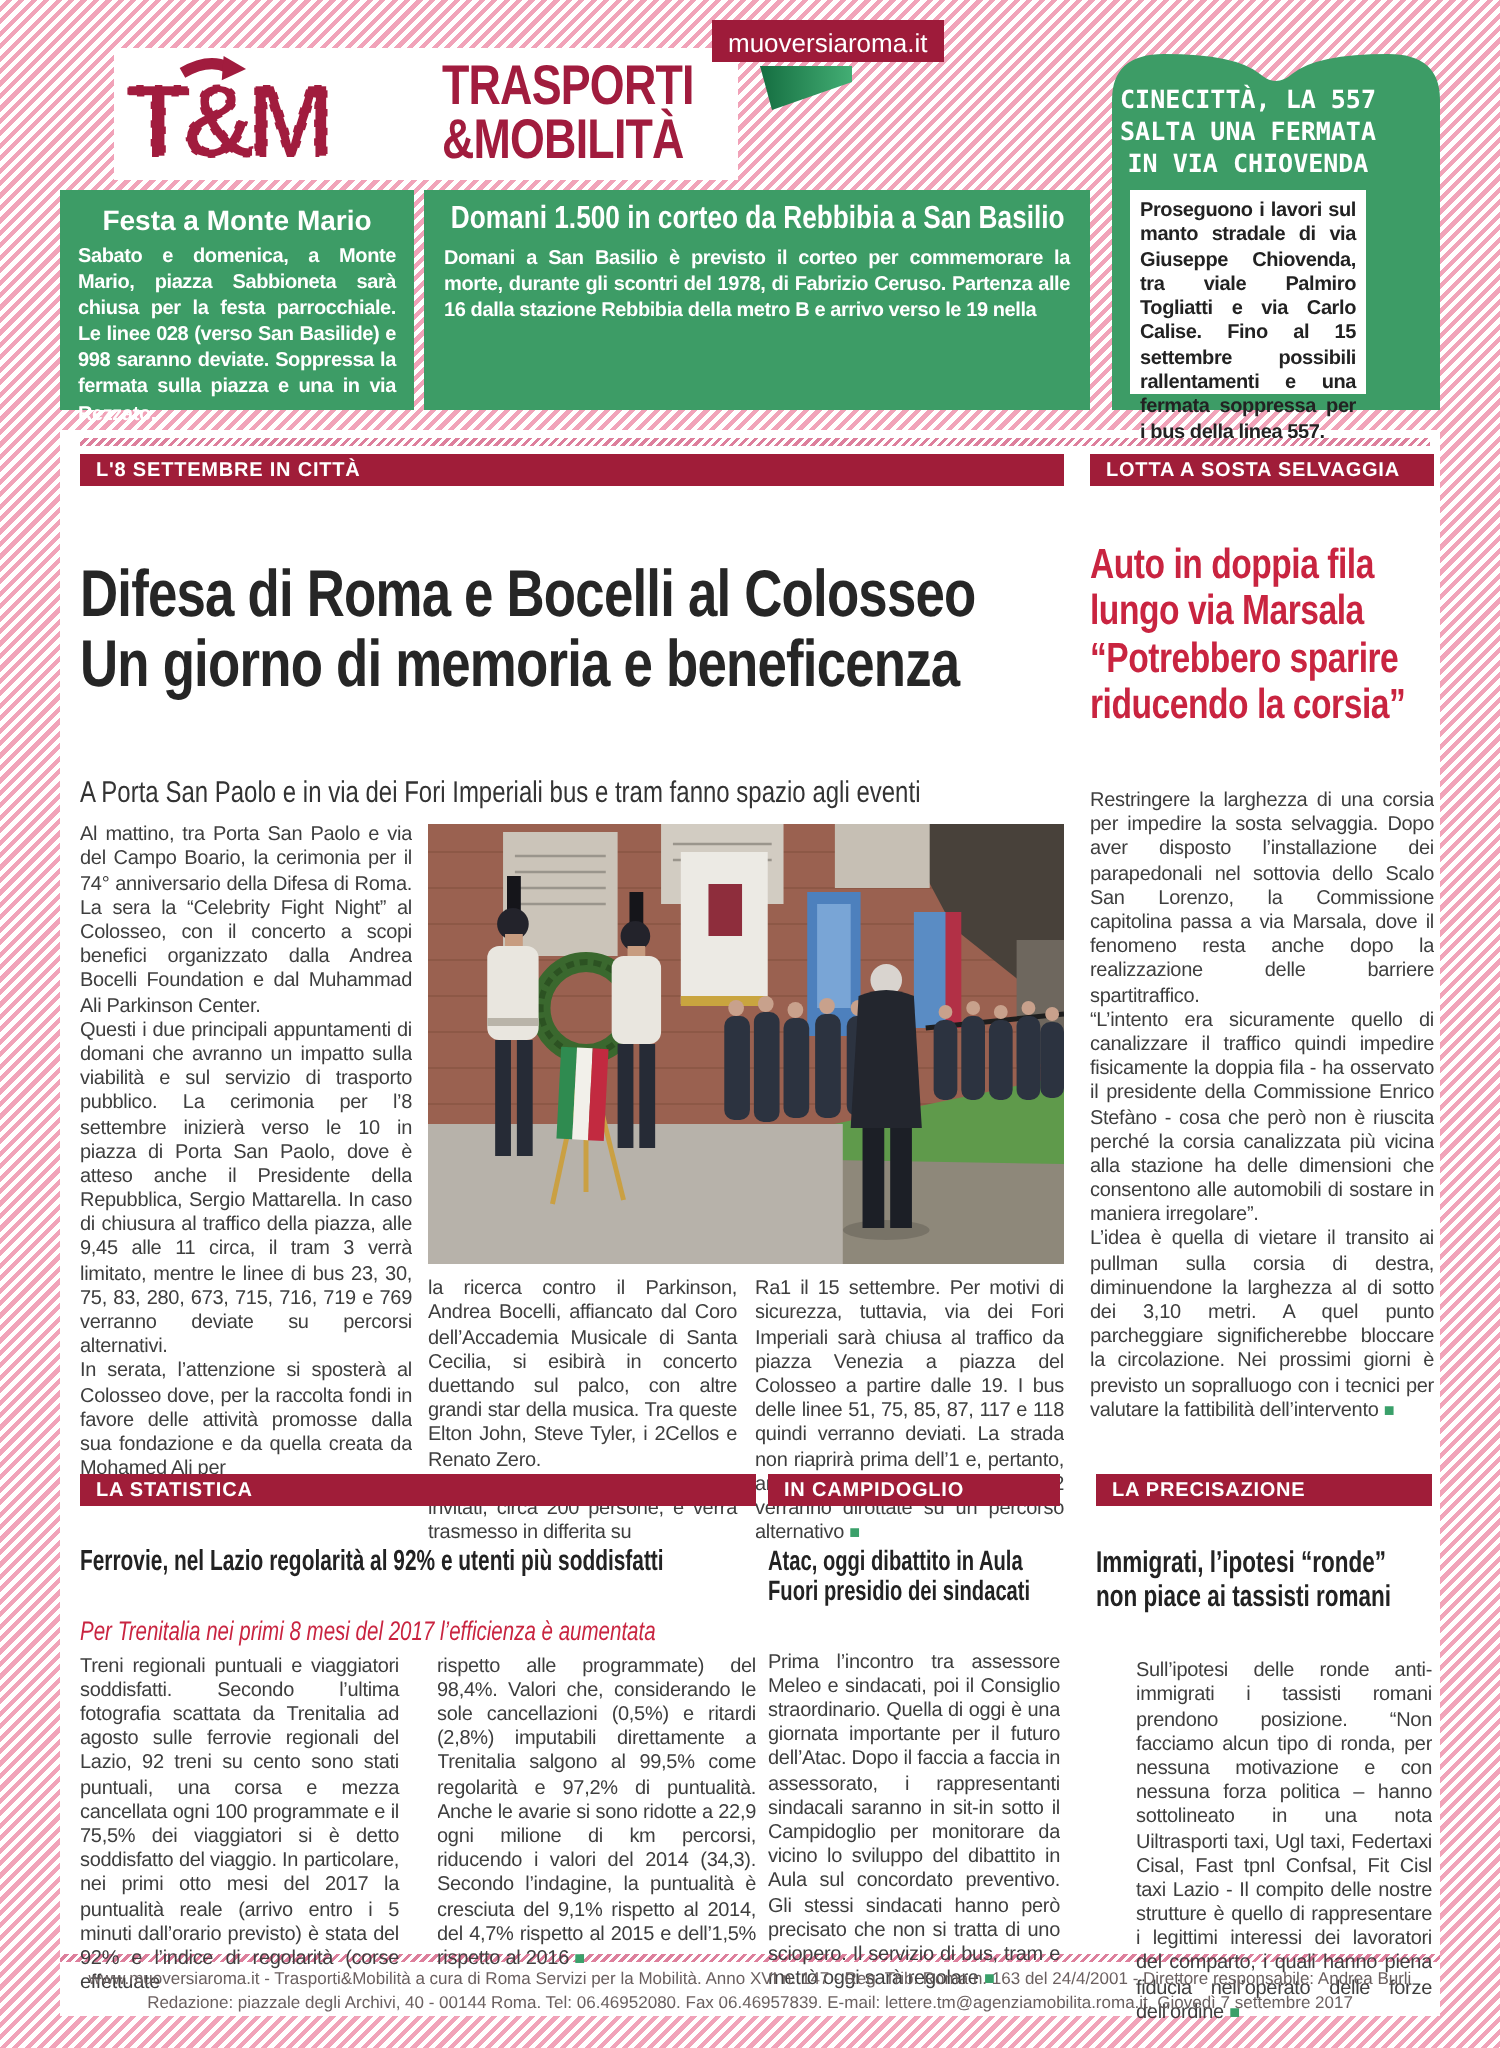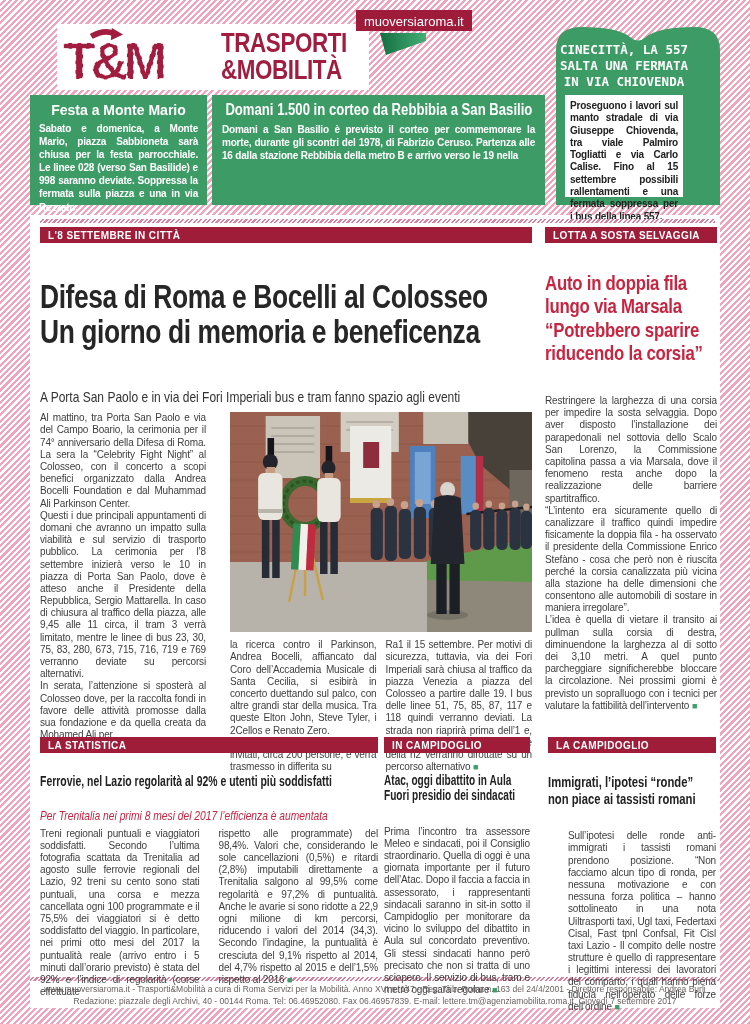--- a/index.html
+++ b/index.html
@@ -44,21 +44,21 @@
     background:repeating-linear-gradient(135deg,#fff 0 1.6px,#dd7f9c 1.6px 3.2px);}
   .rule-bottom{position:absolute;left:30px;top:977px;width:690px;height:4px;
     background:repeating-linear-gradient(135deg,#fff 0 1.6px,#dd7f9c 1.6px 3.2px);}
   .kicker{background:#a01d39;color:#fff;font-size:10px;font-weight:bold;letter-spacing:.4px;
     padding:3px 0 2px 8px;box-sizing:border-box;width:100%;}
   .bodytext{font-size:10px;line-height:1.22;letter-spacing:-.15px;color:#3e3e3e;text-align:justify;white-space:pre-line;}
 
   #main-art{position:absolute;left:40px;top:227px;width:492px;}
   .headline-main{font-size:33px;font-weight:bold;color:#262626;line-height:1.04;letter-spacing:-.5px;white-space:pre-line;margin-top:3px;}
   .standfirst{font-size:15px;color:#333;margin-top:5px;white-space:nowrap;}
-  .art-grid{display:flex;gap:24px;margin-top:7px;}
+  .art-grid{display:flex;gap:8px;margin-top:7px;}
   .colA{width:166px;flex:none;height:390px;overflow:hidden;}
   .right-part{flex:1;min-width:0;}
   .photo{width:100%;height:220px;display:block;}
   .under-photo{display:flex;gap:9px;margin-top:7px;}
   .under-photo>div{flex:1;height:160px;overflow:hidden;}
 
   #marsala{position:absolute;left:545px;top:227px;width:172px;}
   .headline-red{color:#c92440;font-weight:bold;font-size:21px;line-height:1.12;letter-spacing:-.3px;white-space:pre-line;margin-top:4px;}
   #marsala .bodytext{margin-top:7px;height:386px;overflow:hidden;}
 
@@ -297,21 +297,21 @@
   <div id="campidoglio">
     <div class="kicker">IN CAMPIDOGLIO</div>
     <div class="headline-sec">
       <span class="cond" style="--sx:.72">Atac, oggi dibattito in Aula
 Fuori presidio dei sindacati</span>
     </div>
     <div class="bodytext has-endmark">Prima l’incontro tra assessore Meleo e sindacati, poi il Consiglio straordinario. Quella di oggi è una giornata importante per il futuro dell’Atac. Dopo il faccia a faccia in assessorato, i rappresentanti sindacali saranno in sit-in sotto il Campidoglio per monitorare da vicino lo sviluppo del dibattito in Aula sul concordato preventivo. Gli stessi sindacati hanno però precisato che non si tratta di uno sciopero. Il servizio di bus, tram e metrò oggi sarà regolare <span class="endmark">■</span></div>
   </div>
 
   <div id="precisazione">
-    <div class="kicker">LA CAMPIDOGLIO</div>
+    <div class="kicker">LA PRECISAZIONE</div>
     <div class="headline-sec">
       <span class="cond" style="--sx:.75">Immigrati, l’ipotesi “ronde”
 non piace ai tassisti romani</span>
     </div>
     <div class="bodytext has-endmark">Sull’ipotesi delle ronde anti-immigrati i tassisti romani prendono posizione. “Non facciamo alcun tipo di ronda, per nessuna motivazione e con nessuna forza politica – hanno sottolineato in una nota Uiltrasporti taxi, Ugl taxi, Federtaxi Cisal, Fast tpnl Confsal, Fit Cisl taxi Lazio - Il compito delle nostre strutture è quello di rappresentare i legittimi interessi dei lavoratori del comparto, i quali hanno piena fiducia nell’operato delle forze dell’ordine <span class="endmark">■</span></div>
   </div>
 
   <div class="footer">
     <div>www.muoversiaroma.it - Trasporti&amp;Mobilità a cura di Roma Servizi per la Mobilità. Anno XVI n. 147 - Reg. Trib. Roma n. 163 del 24/4/2001 - Direttore responsabile: Andrea Burli</div>
     <div>Redazione: piazzale degli Archivi, 40 - 00144 Roma. Tel: 06.46952080. Fax 06.46957839. E-mail: lettere.tm@agenziamobilita.roma.it. Giovedì 7 settembre 2017</div>

